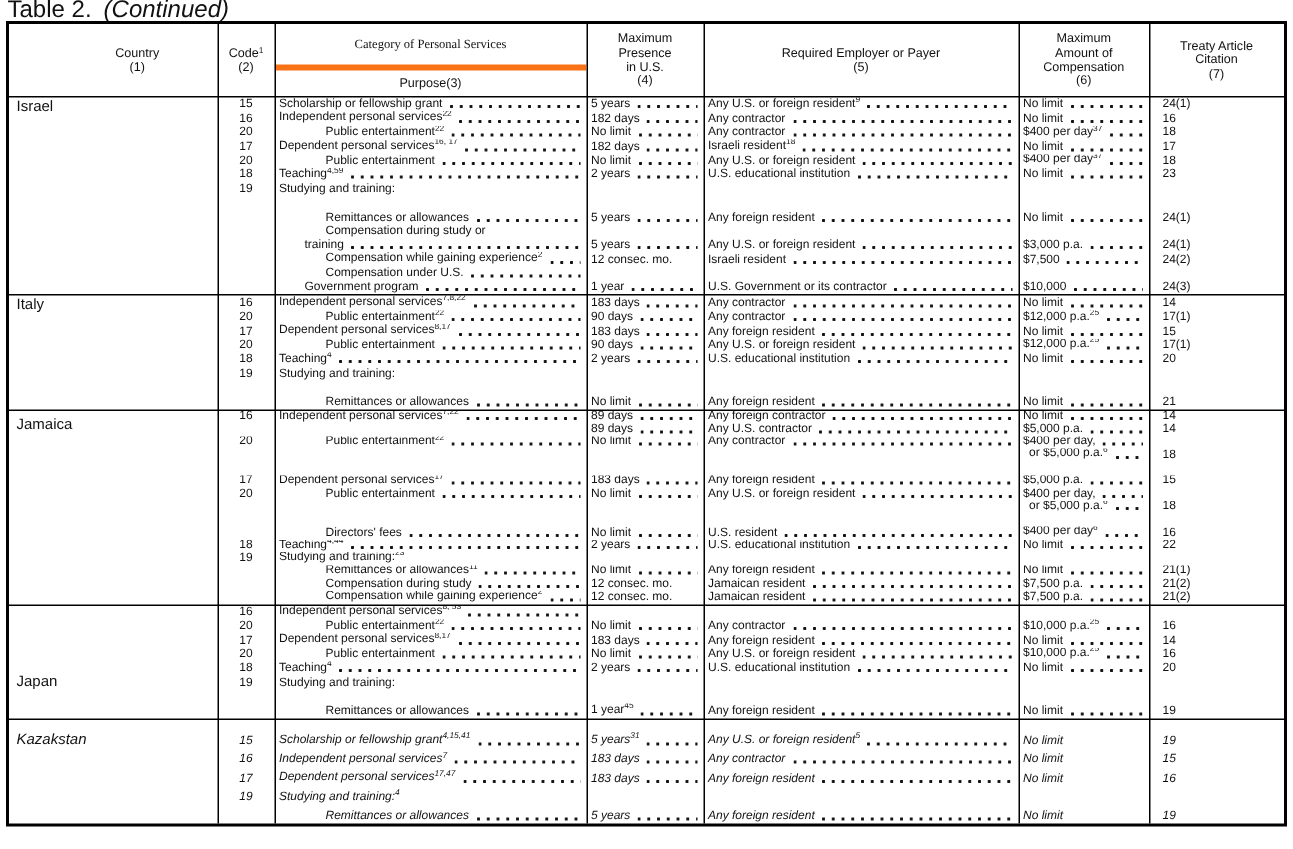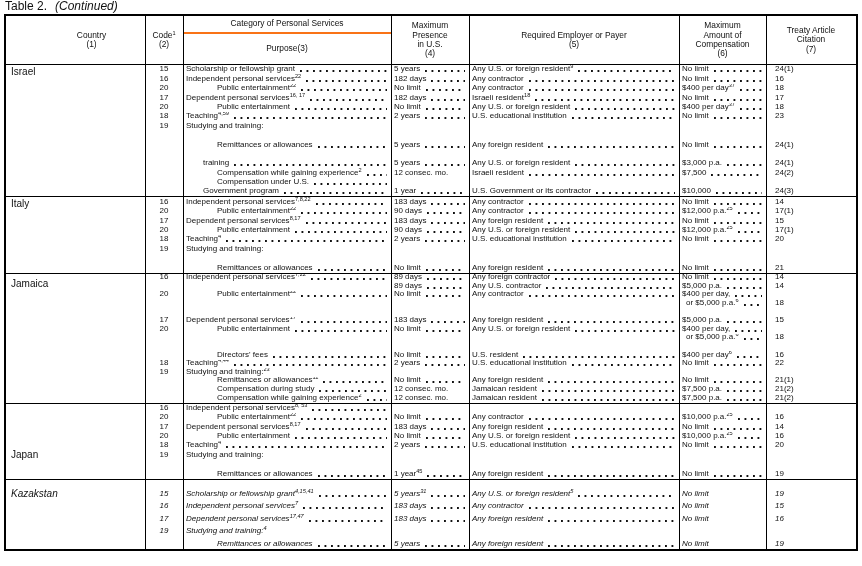--- a/index.html
+++ b/index.html
@@ -1,29 +1,29 @@
 <!DOCTYPE html>
 <html><head>
 <meta charset="utf-8">
 <style>
   html,body{margin:0;padding:0;}
   body{width:862px;height:566px;background:#ffffff;font-family:"Liberation Sans","DejaVu Sans",sans-serif;color:#111;}
   .page{position:relative;width:862px;height:566px;background:#fff;overflow:hidden;}
-  .title{position:absolute;left:5px;top:0px;font-size:12px;line-height:13px;color:#111;}
+  .title{position:absolute;left:5px;top:0px;font-size:16px;line-height:13px;color:#111;}
   .title .cont{font-style:italic;margin-left:8px;}
   .table{position:absolute;left:4px;top:14px;width:854px;box-sizing:border-box;border:2px solid #000;background:#fff;}
   .vline{position:absolute;top:0;bottom:0;width:1px;background:#000;z-index:6;}
   
   .w1{flex:0 0 139px;padding-left:32px;}.w2{flex:0 0 38px;}.w3{flex:0 0 208px;}.w4{flex:0 0 78px;}
   .w5{flex:0 0 210px;}.w6{flex:0 0 87px;}.w7{flex:0 0 90px;}
   
   .header{display:flex;height:48px;border-bottom:1px solid #000;font-size:8.4px;line-height:9.4px;text-align:center;}
   .hc{display:flex;flex-direction:column;justify-content:center;align-items:center;box-sizing:border-box;overflow:hidden;}
   .hc.split{justify-content:flex-start;padding:0;}
-  .cat{height:18px;width:100%;border-bottom:2px solid #f97316;display:flex;align-items:center;justify-content:center;box-sizing:border-box;}
+  .cat{height:31px;width:100%;border-bottom:4px solid #f97316;display:flex;align-items:center;justify-content:center;box-sizing:border-box;font-family:Liberation Serif, serif;}
   .pur{flex:1;width:100%;display:flex;flex-direction:row;justify-content:center;align-items:center;}
   
   .section{position:relative;border-bottom:1px solid #000;}
   .section:last-child{border-bottom:0;font-style:italic;}
   .country-label{position:absolute;left:5px;font-size:10px;line-height:9px;z-index:4;}
   .line{display:flex;height:var(--lh,9.2px);font-size:8px;}
   .cell{display:flex;align-items:flex-end;box-sizing:border-box;overflow:hidden;padding:0 2px 0 3px;}
   .cell .txt{white-space:nowrap;line-height:1;padding-bottom:1px;}
   .sup{font-size:5.6px;line-height:1;position:relative;top:-3px;}
   .lead{flex:1 1 auto;min-width:5px;height:2px;margin:0 2px 2px 5px;
@@ -280,20 +280,23 @@
               <span class="txt">No limit</span>
               <span class="lead"></span>
             </div>
             <div class="cell w7 c-article">
               <span class="txt">24(1)</span>
             </div>
           </div>
           <div class="line">
             <div class="cell w1"></div>
             <div class="cell w2 c-code"></div>
+            <div class="cell w3 pi1">
+              <span class="txt">Compensation during study or</span>
+            </div>
             <div class="cell w4"></div>
             <div class="cell w5"></div>
             <div class="cell w6"></div>
             <div class="cell w7 c-article"></div>
           </div>
           <div class="line">
             <div class="cell w1"></div>
             <div class="cell w2 c-code"></div>
             <div class="cell w3 pi2">
               <span class="txt">training</span>

